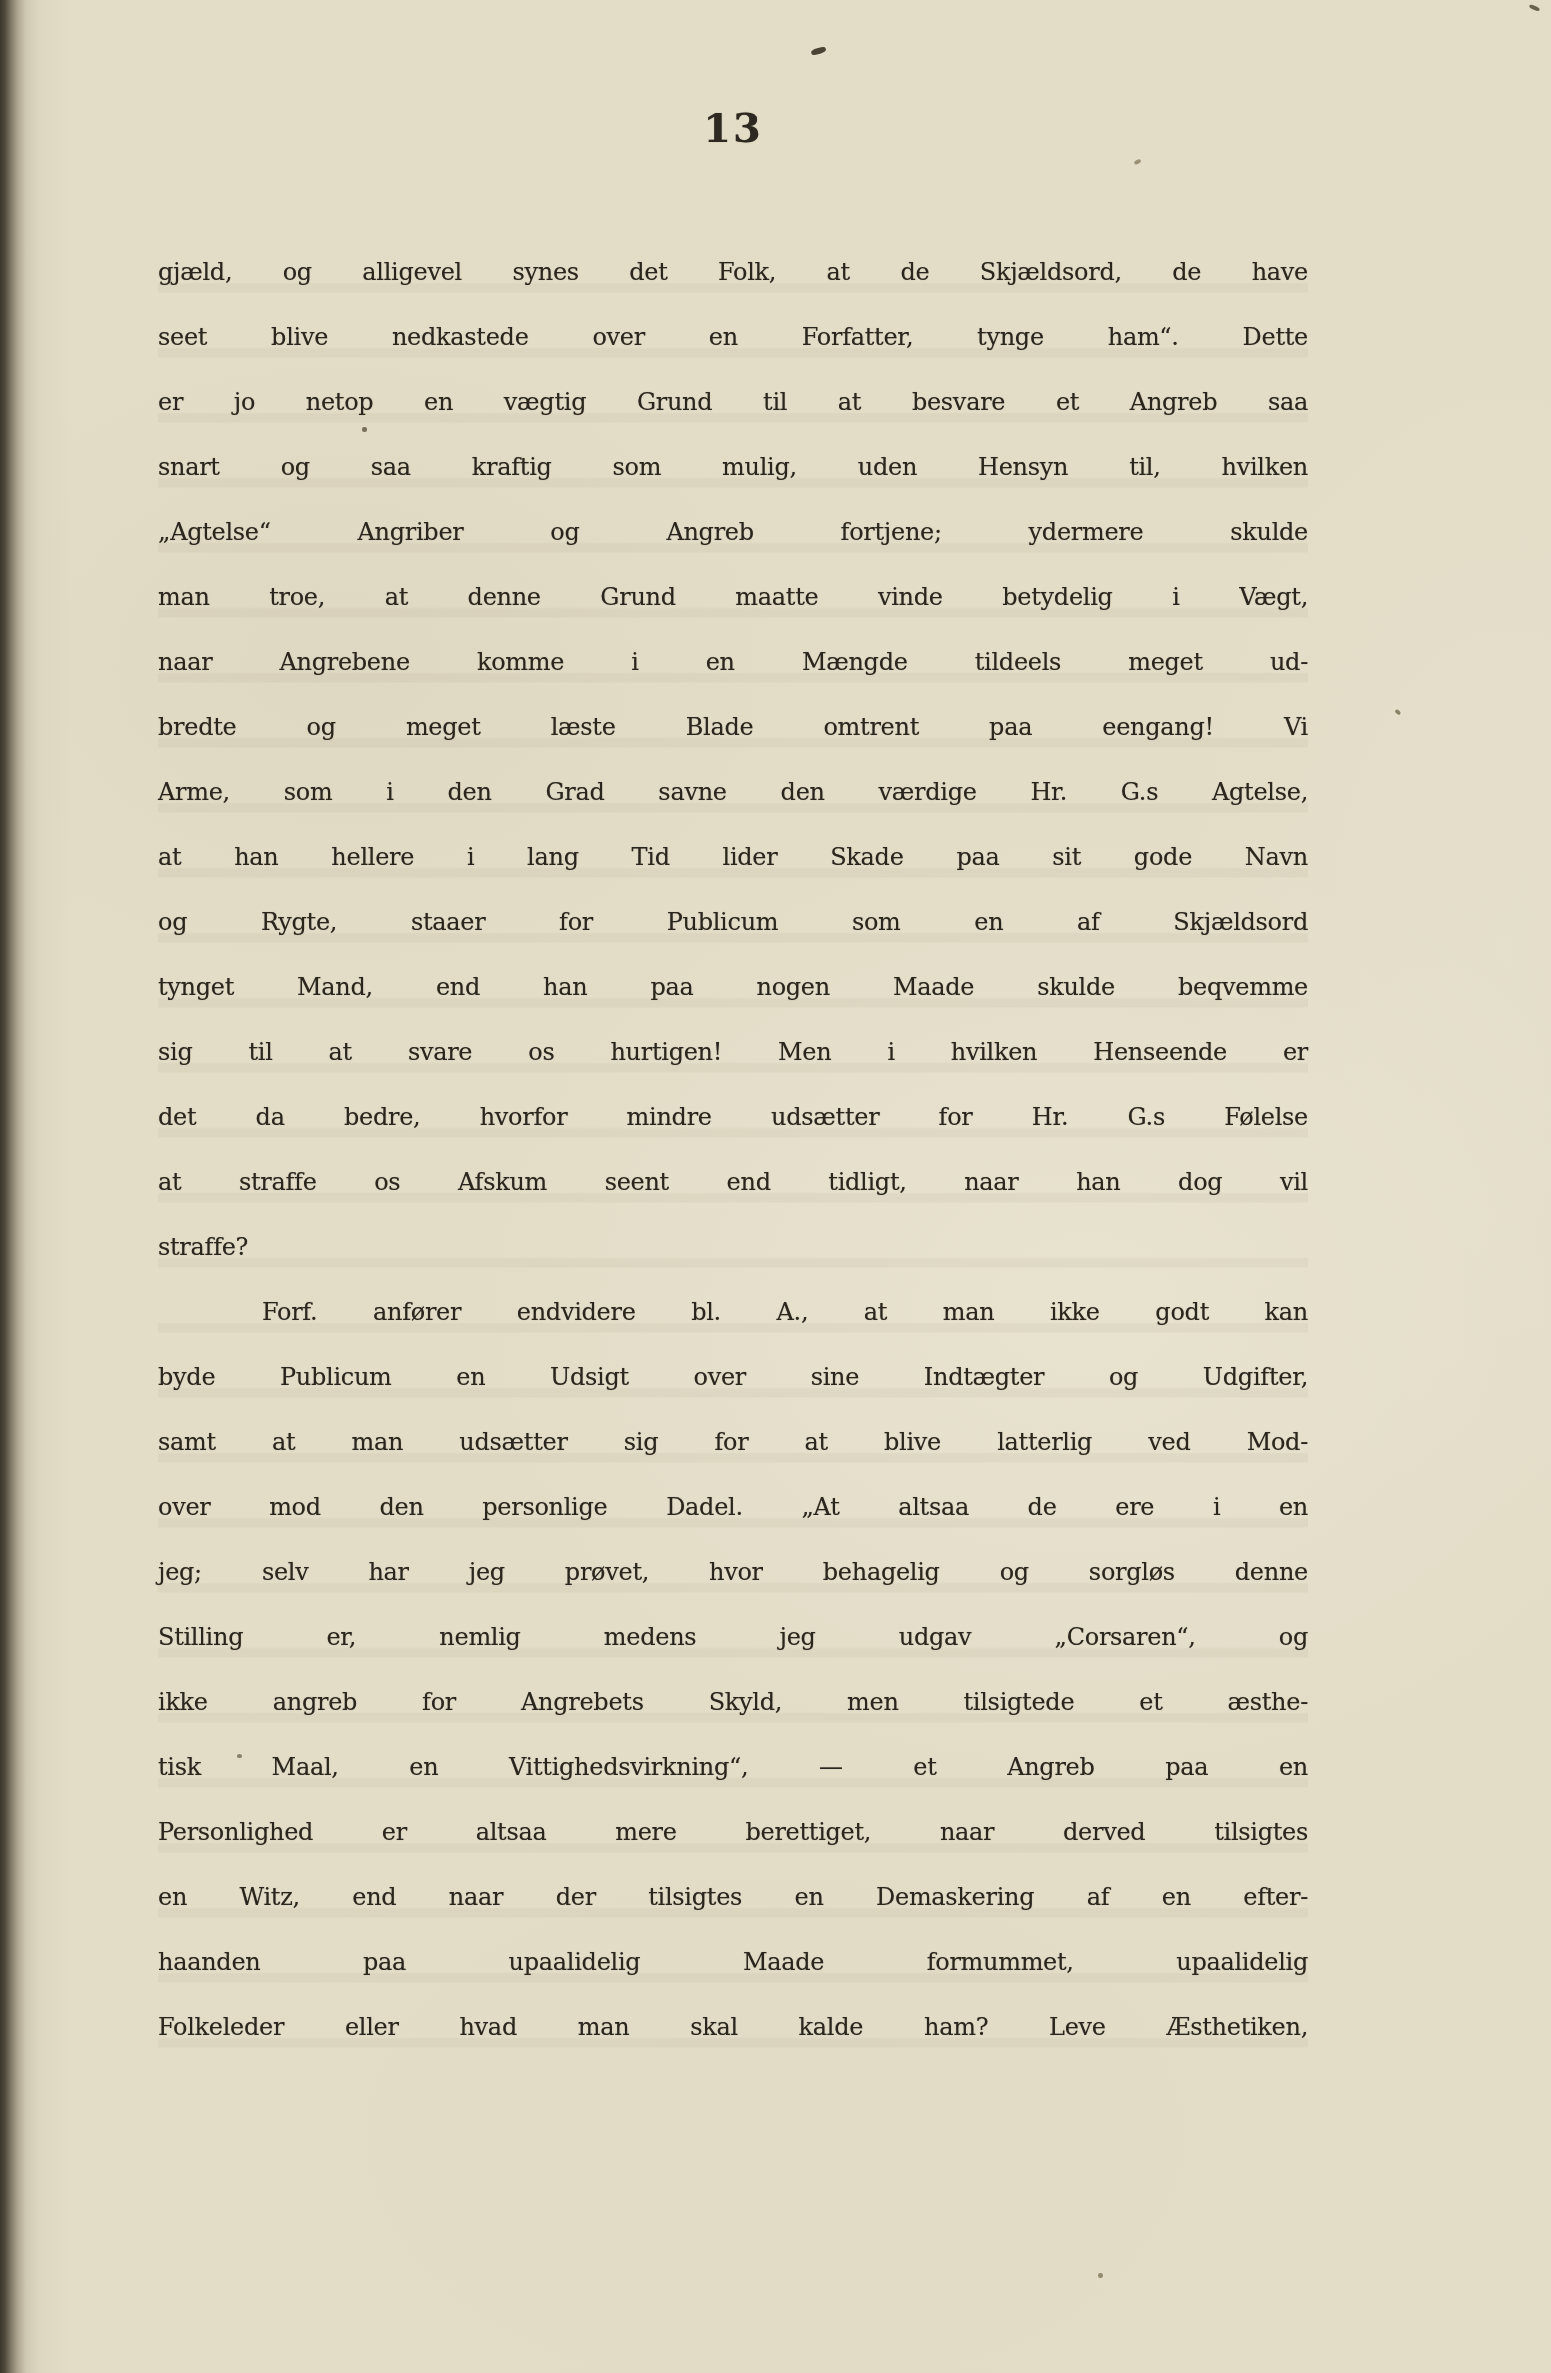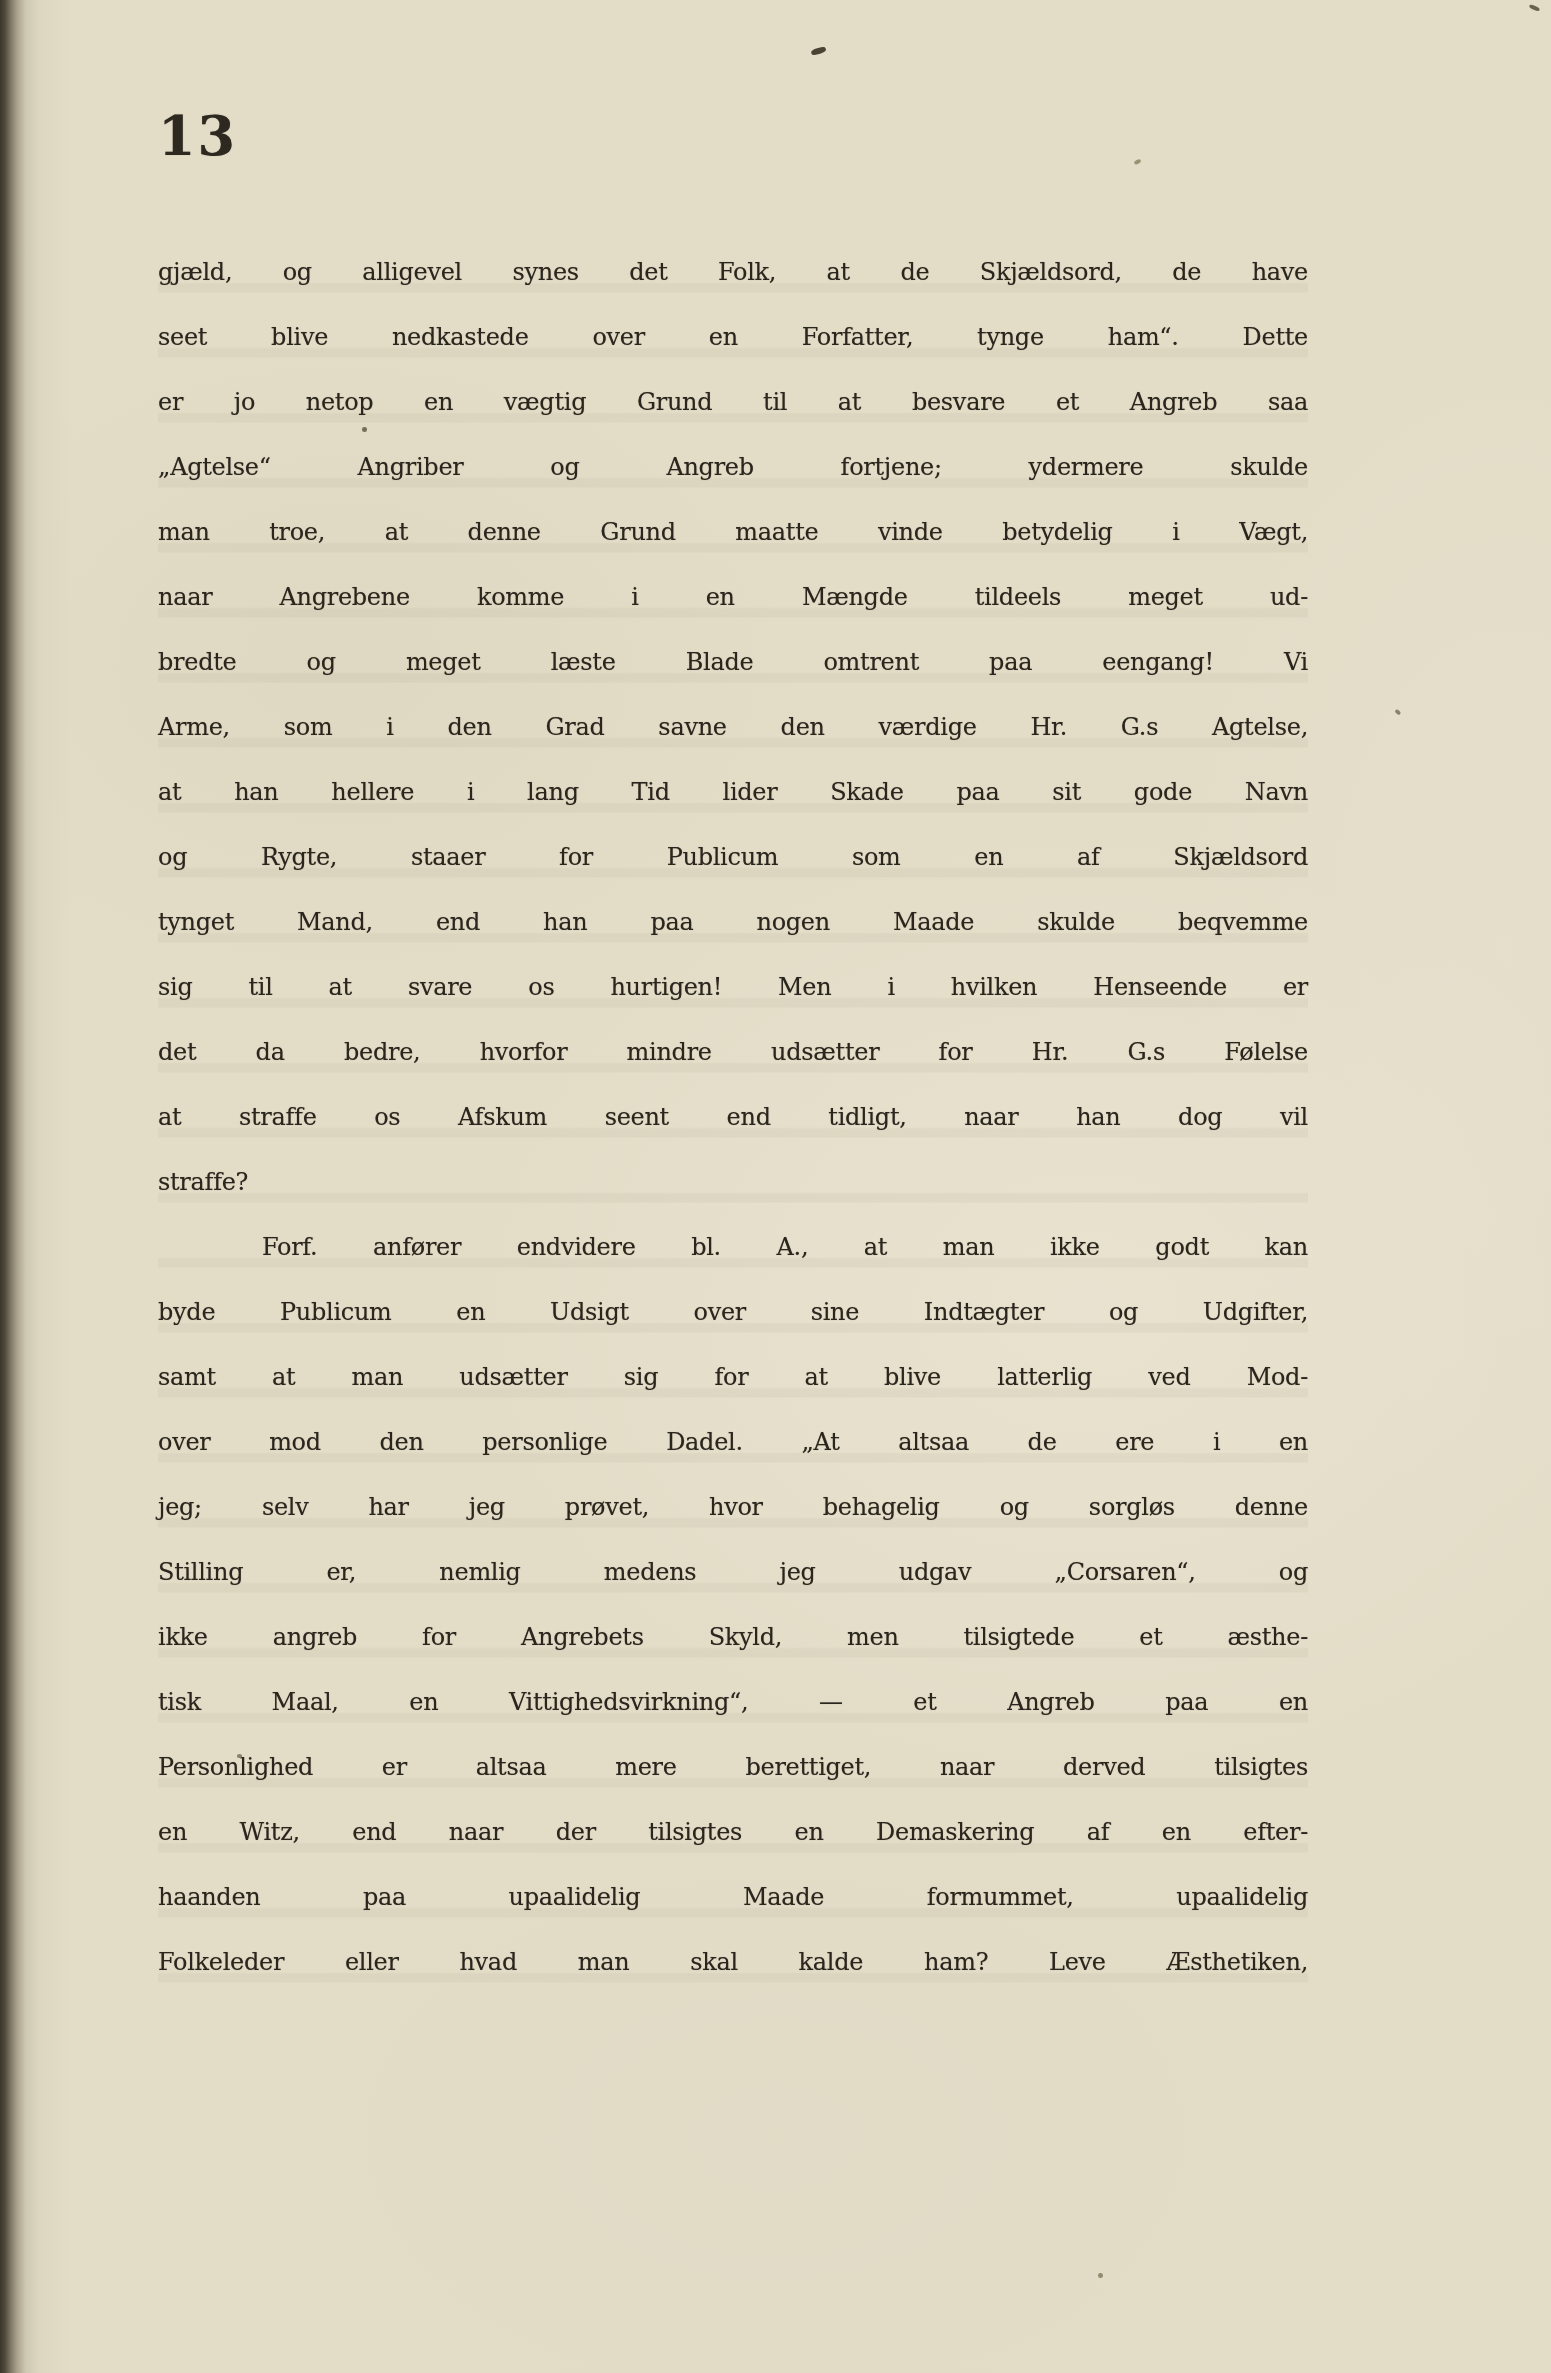--- a/index.html
+++ b/index.html
@@ -22,22 +22,22 @@
   .left-edge {
     position: absolute; left: 0; top: 0; bottom: 0; width: 75px;
     background: linear-gradient(90deg,
       #3b372d 0px, #4d4839 4.7px, #7b7463 10.3px,
       #aaa28c 17px, #cfc8b2 26px, #ddd7c1 39px,
       rgba(227,221,200,0) 73px);
   }
   .page-number {
     position: absolute;
     left: 158px; width: 1150px; top: 104px;
-    text-align: left;
-    font-size: 54px; font-weight: bold;
+    text-align: center;
+    font-size: 40px; font-weight: bold;
     color: #2e2920;
     letter-spacing: 1.9px;
     text-shadow: 0 0 0.9px rgba(46,41,32,0.45);
   }
   .text-block {
     position: absolute;
     left: 158px; top: 230px; width: 1150px;
     
     background: repeating-linear-gradient(180deg,
       rgba(0,0,0,0) 0px, rgba(0,0,0,0) 52px,
@@ -70,20 +70,21 @@
 
 <div class="scan">
   <div class="left-edge"></div>
 
   <div class="page-number">13</div>
 
   <div class="text-block">
     <div class="line">gjæld, og alligevel synes det Folk, at de Skjældsord, de have</div>
     <div class="line">seet blive nedkastede over en Forfatter, tynge ham“. Dette</div>
     <div class="line">er jo netop en vægtig Grund til at besvare et Angreb saa</div>
+    <div class="line">snart og saa kraftig som mulig, uden Hensyn til, hvilken</div>
     <div class="line">„Agtelse“ Angriber og Angreb fortjene; ydermere skulde</div>
     <div class="line">man troe, at denne Grund maatte vinde betydelig i Vægt,</div>
     <div class="line">naar Angrebene komme i en Mængde tildeels meget ud-</div>
     <div class="line">bredte og meget læste Blade omtrent paa eengang! Vi</div>
     <div class="line">Arme, som i den Grad savne den værdige Hr. G.s Agtelse,</div>
     <div class="line">at han hellere i lang Tid lider Skade paa sit gode Navn</div>
     <div class="line">og Rygte, staaer for Publicum som en af Skjældsord</div>
     <div class="line">tynget Mand, end han paa nogen Maade skulde beqvemme</div>
     <div class="line">sig til at svare os hurtigen! Men i hvilken Henseende er</div>
     <div class="line">det da bedre, hvorfor mindre udsætter for Hr. G.s Følelse</div>

